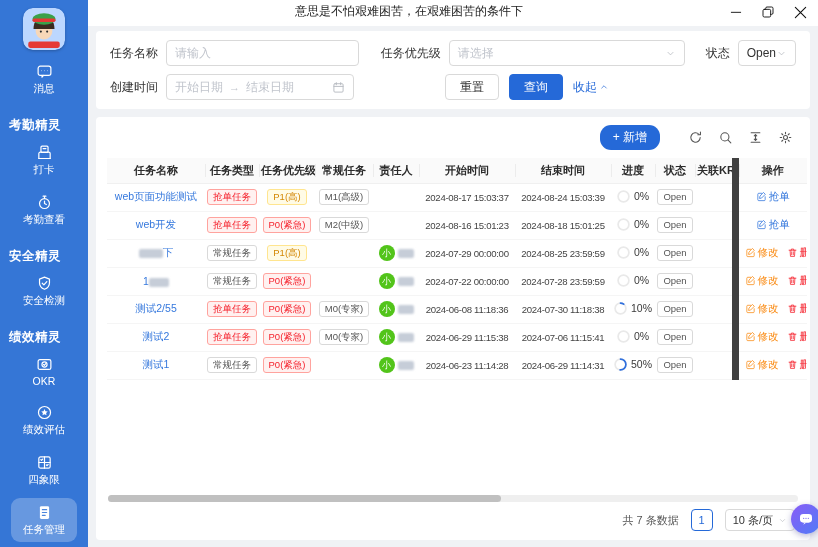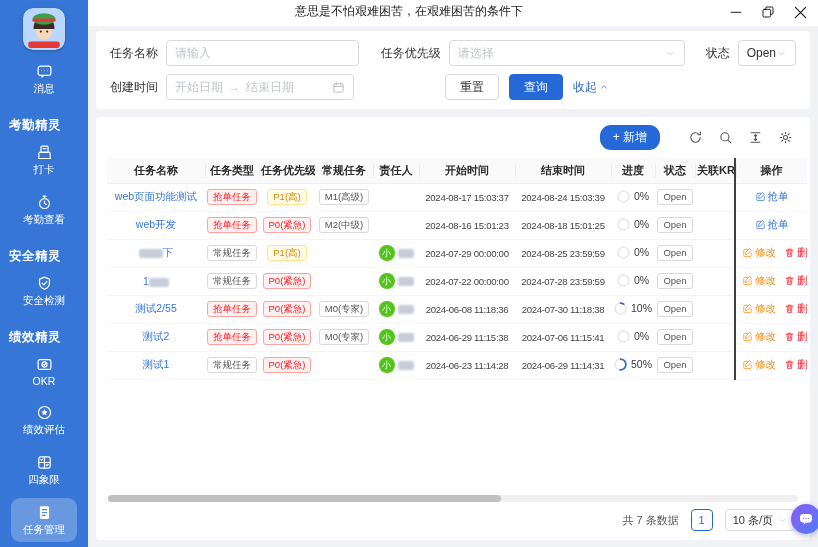--- a/index.html
+++ b/index.html
@@ -63,21 +63,21 @@
   .table-card { background:#fff; border-radius:4px; flex:1; display:flex; flex-direction:column; padding:7px 11px 5px; min-height:0; position:relative; }
   .table-toolbar { display:flex; justify-content:flex-end; align-items:center; gap:7px; padding:1px 2px 8px; }
   .add-btn { display:inline-flex; align-items:center; gap:4px; height:25px; padding:0 13px; background:#2569d8; color:#fff; border:none; border-radius:11px; font-size:12px; cursor:pointer; font-family:inherit; }
   .tool-sep { width:10px; }
   .tool-icon { width:15px; height:15px; color:#555; cursor:pointer; margin:0 4px; }
 
   table { width:100%; border-collapse:collapse; table-layout:fixed; }
   thead th { background:#fafafa; font-size:11px; font-weight:bold; color:#2b2b2b; height:25px; padding:0 2px; border-bottom:1px solid #f0f0f0; position:relative; white-space:nowrap; overflow:hidden; }
   thead th:not(:first-child)::before { content:""; position:absolute; left:0; top:6px; bottom:6px; width:1px; background:#ececec; }
   tbody td { height:28px; text-align:center; font-size:10.5px; color:#3a3a3a; border-bottom:1px solid #f5f5f5; padding:0 2px; white-space:nowrap; overflow:hidden; }
-  td.c-ops, th.c-ops { border-left:2px solid #404040; }
+  td.c-ops, th.c-ops { border-left:7px solid #404040; }
   .link { color:#3578dd; cursor:pointer; }
   .redact { display:inline-block; height:9px; border-radius:2px; background:#c6cdd8; filter:blur(1.2px); vertical-align:middle; }
   .tag { display:inline-block; border:1px solid #d9d9d9; background:#fff; color:#555; border-radius:3px; font-size:9.5px; line-height:14px; padding:0 5px; }
   .tag.red { color:#f5222d; border-color:#ffa39e; background:#fff1f0; }
   .tag.gold { color:#d48806; border-color:#ffe58f; background:#fffbe6; }
   .owner { display:inline-flex; align-items:center; gap:3px; }
   .avatar-dot { width:16px; height:16px; border-radius:50%; color:#fff; font-size:9px; line-height:16px; text-align:center; display:inline-block; }
   .progress { display:inline-flex; align-items:center; gap:4px; font-size:10.5px; }
   .c-time { font-size:9.6px; letter-spacing:-.3px; color:#444; }
   .op { display:inline-flex; align-items:center; gap:2px; font-size:10.5px; margin:0 4px; cursor:pointer; text-decoration:none; }

